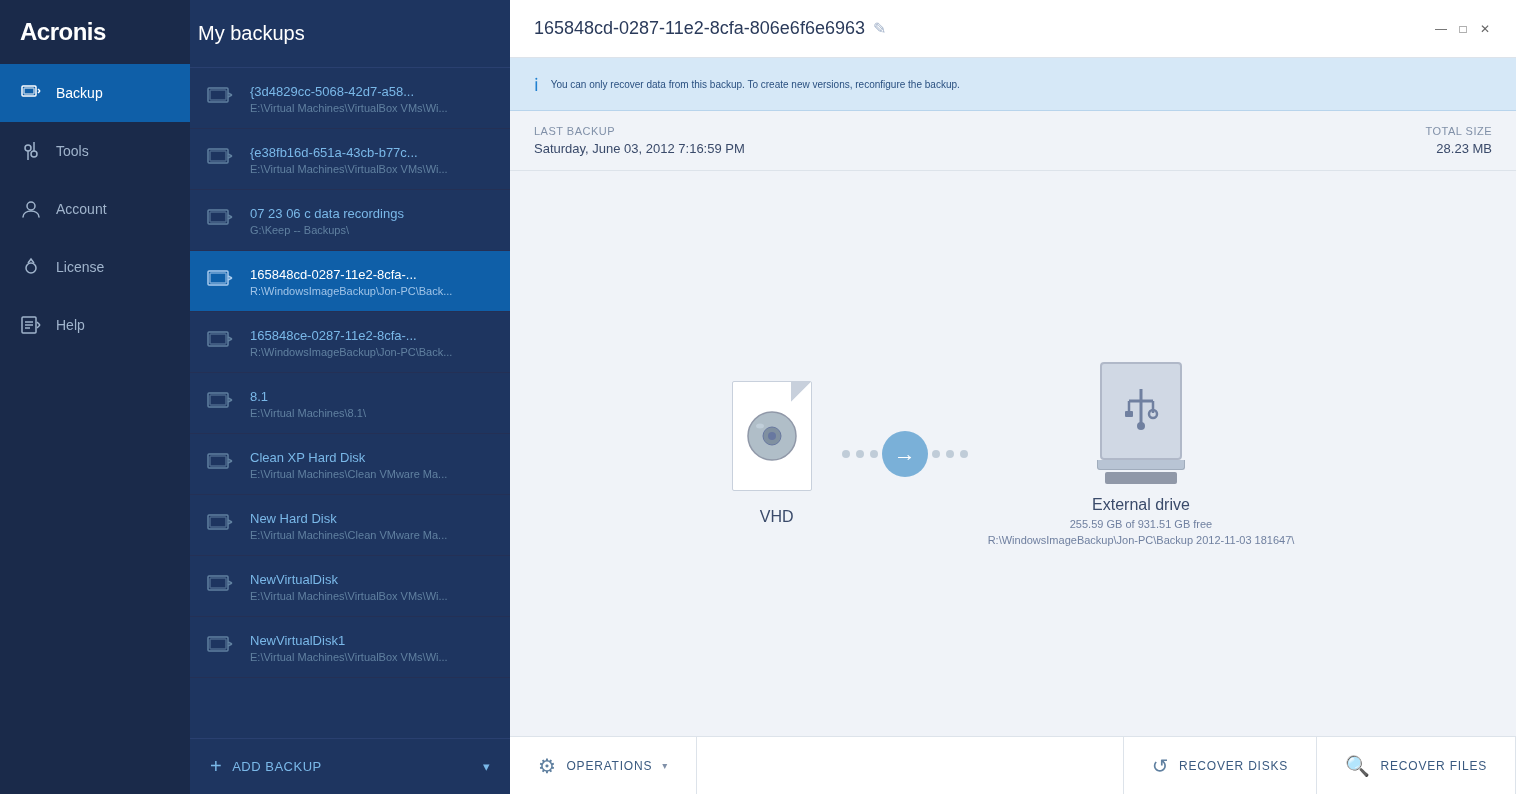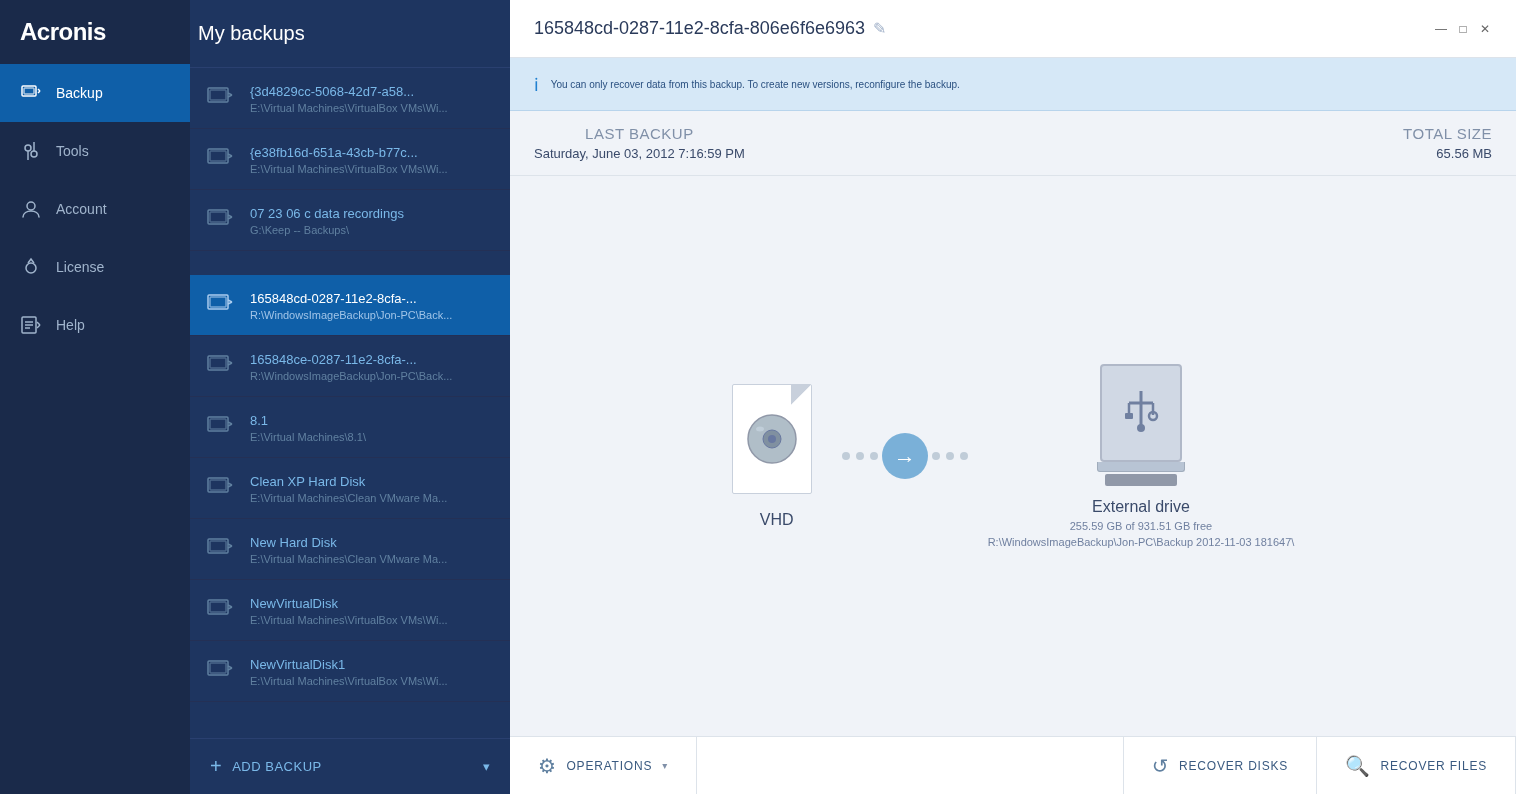--- a/index.html
+++ b/index.html
@@ -31,21 +31,21 @@
     }
     .backup-list-header {
       padding: 22px 8px; font-size: 20px; color: white; font-weight: 400;
       border-bottom: 1px solid #2a4070;
     }
     .backup-items { flex: 1; overflow-y: auto; }
     .backup-item {
       display: flex; align-items: flex-end; padding: 14px 16px; cursor: pointer;
       border-bottom: 1px solid #243055; gap: 12px;
     }
-    .backup-item.active { background: #0f5fa8; margin-top: 24px; }
+    .backup-item.active { background: #0f5fa8; }
     .backup-item-icon { width: 32px; height: 32px; flex-shrink: 0; }
     .backup-item-text { flex: 1; overflow: hidden; }
     .backup-item-name { color: #7ab8e8; font-size: 13px; white-space: nowrap; overflow: hidden; text-overflow: ellipsis; }
     .backup-item.active .backup-item-name { color: white; }
     .backup-item-path { color: #6080a0; font-size: 11px; white-space: nowrap; overflow: hidden; text-overflow: ellipsis; margin-top: 3px; }
     .backup-item.active .backup-item-path { color: #a0c4e8; }
 
     .add-backup-bar {
       display: flex; align-items: center; padding: 16px 20px; color: #7ab8e8;
       border-top: 1px solid #2a4070; cursor: pointer; gap: 10px; font-size: 13px;
@@ -75,21 +75,21 @@
     }
     .info-icon { color: #2080d0; font-size: 18px; flex-shrink: 0; }
     .info-text { color: #2a5080; font-size: 10px; }
 
     
     .stats-bar {
       display: flex; padding: 14px 24px; background: #f0f3f8;
       border-bottom: 1px solid #dde3ea; gap: 60px;
     }
     .stat-item { display: flex; flex-direction: column; gap: 4px; }
-    .stat-label { font-size: 15px; color: #8090a8; text-transform: uppercase; letter-spacing: 0.5px; text-align: center; }
+    .stat-label { font-size: 11px; color: #8090a8; text-transform: uppercase; letter-spacing: 0.5px; }
     .stat-value { font-size: 13px; color: #3a4a6a; }
     .stat-item.right { margin-left: auto; text-align: right; }
 
     
     .backup-viz {
       flex: 1; display: flex; align-items: center; justify-content: center;
       background: #f0f3f8; gap: 0;
     }
     .viz-item { display: flex; flex-direction: column; align-items: center; gap: 12px; }
     .viz-icon-container { position: relative; }
@@ -372,21 +372,21 @@
       <span class="info-text">You can only recover data from this backup. To create new versions, reconfigure the backup.</span>
     </div>
 
     <div class="stats-bar">
       <div class="stat-item">
         <div class="stat-label">LAST BACKUP</div>
         <div class="stat-value">Saturday, June 03, 2012 7:16:59 PM</div>
       </div>
       <div class="stat-item right">
         <div class="stat-label">TOTAL SIZE</div>
-        <div class="stat-value">65.56 MB</div>
+        <div class="stat-value">28.23 MB</div>
       </div>
     </div>
 
     <div class="backup-viz">
 
       <div class="viz-item">
         <div class="viz-icon-container">
           <div style="position:relative; width:90px; height:115px;">
 
             <div style="position:absolute; top:0; left:0; width:80px; height:110px; background:white; border:1.5px solid #c8d0dc; border-radius:2px;">

